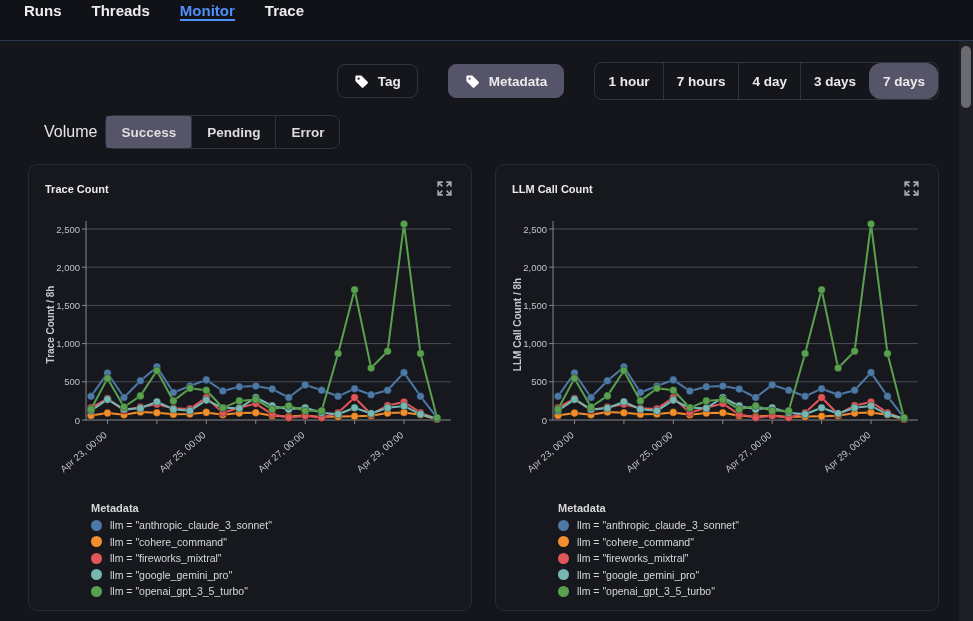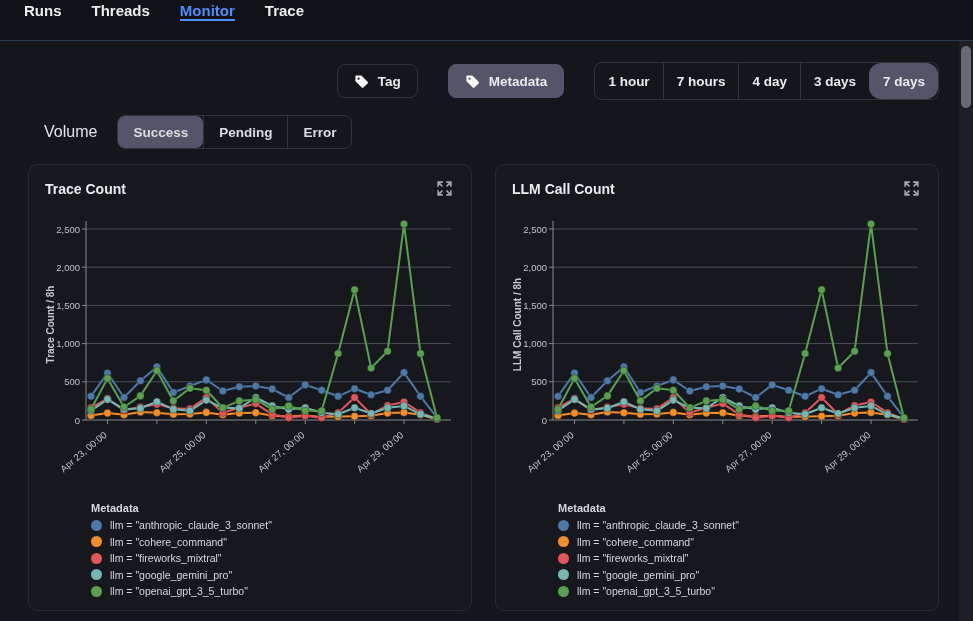--- a/index.html
+++ b/index.html
@@ -16,31 +16,31 @@
 
   .toolbar-row { margin:21px 20px 0 24px; display:flex; justify-content:flex-end; align-items:center; gap:30px; }
   .btn { display:inline-flex; align-items:center; gap:9px; height:34px; padding:12px 16px; background:#15161b; border:1px solid #31343d; border-radius:8px; color:#e9eaec; font-size:13.5px; font-weight:700; cursor:pointer; font-family:inherit; }
   .btn.hl { background:#565468; border-color:#565468; }
 
   .time-group { display:flex; align-items:stretch; height:38px; border:1px solid #31343d; border-radius:8px; }
   .time-btn { background:transparent; border:none; border-left:1px solid #31343d; color:#e9eaec; font-size:13.5px; font-weight:700; padding:0 13px; cursor:pointer; font-family:inherit; }
   .time-btn:first-child { border-left:none; }
   .time-btn.sel { background:#565468; border-radius:12px; border-left-color:transparent; }
 
-  .volume-row { margin:15px 24px 0 44px; display:flex; align-items:center; gap:20px; }
+  .volume-row { margin:15px 24px 0 44px; display:flex; align-items:center; gap:8px; }
   .volume-label { font-size:16px; color:#e4e5e8; }
   .segmented { display:flex; align-items:stretch; height:34px; border:1px solid #31343d; border-radius:8px; }
   .seg-btn { background:transparent; border:none; border-left:1px solid #31343d; color:#dddee1; font-size:13.5px; font-weight:700; padding:0 15px; cursor:pointer; font-family:inherit; }
   .seg-btn:first-child { border-left:none; }
-  .seg-btn.sel { background:#565468; border-radius:7px; border-left-color:transparent; }
+  .seg-btn.sel { background:#565468; border-radius:2px; border-left-color:transparent; }
 
   .cards { margin:15px 20px 0 28px; display:flex; gap:23px; }
   .card { width:444px; height:447px; background:#17181e; border:1px solid #262a33; border-radius:9px; padding:13px 16px 10px; }
   .card-header { display:flex; justify-content:space-between; align-items:center; }
-  .card-title { font-size:14px; font-weight:600; color:#e9eaec; }
+  .card-title { font-size:11px; font-weight:600; color:#e9eaec; }
   .expand-btn { background:transparent; border:none; cursor:pointer; padding:2px; line-height:0; }
 
   .chart-box { margin-top:4px; }
   .legend { margin-top:2px; padding-left:46px; }
   .legend-title { font-size:11px; font-weight:700; color:#d5d7db; margin-bottom:5px; }
   .legend-item { display:flex; align-items:center; gap:8px; margin-bottom:4.5px; }
   .legend-dot { width:11px; height:11px; border-radius:50%; flex:none; }
   .legend-label { font-size:10.5px; color:#d5d7db; }
 
   

